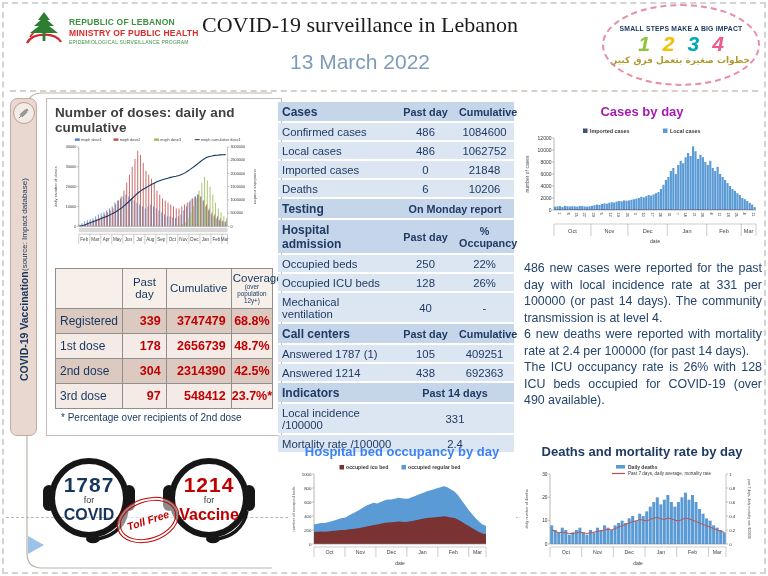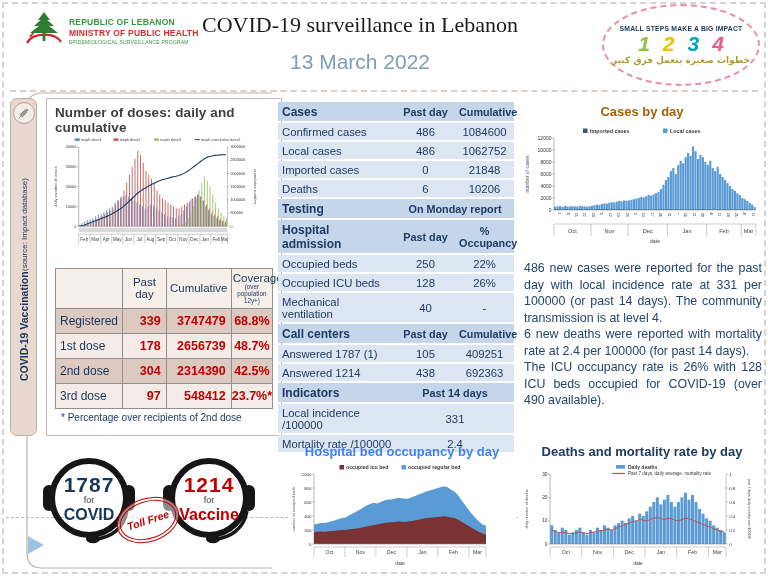--- a/index.html
+++ b/index.html
@@ -53,21 +53,21 @@
   .stats-wrap{position:absolute;left:278px;top:100px;width:236px;z-index:2;}
   .stats{border-collapse:separate;border-spacing:0 2px;width:100%;table-layout:fixed;}
   .stats td{background:#dce6f2;color:#1f3a63;font-size:11.3px;padding:2.5px 4px;height:17px;vertical-align:middle;}
   .stats td.lbl{width:50%;margin-left:20px;}
   .stats td.num{text-align:center;}
   .stats tr.sec td{background:#c5d6ea;font-weight:bold;}
   .stats tr.sec td.lbl{font-size:12px;}
   .stats td.hd{font-size:10.8px;font-weight:bold;}
   
   .cases-title{position:absolute;left:520px;top:104px;width:244px;text-align:center;
-    font-size:13px;font-weight:bold;color:#a16207;z-index:2;}
+    font-size:13px;font-weight:bold;color:#a21caf;z-index:2;}
   .cases-chart{position:absolute;left:520px;top:120px;width:244px;height:134px;background:#fff;z-index:2;}
   .summary{position:absolute;left:524px;top:260px;width:238px;font-size:12.4px;color:#24456e;
     text-align:justify;line-height:1.33;z-index:2;}
   .summary p{margin:0;}
   
   .deco-dash{position:absolute;left:6px;right:6px;top:517px;border-top:1.5px dashed #b8b8b8;z-index:1;}
   .headset{position:absolute;width:114px;height:100px;z-index:2;}
   .hs-text{position:absolute;left:0;top:22px;width:114px;text-align:center;}
   .hs-num{font-size:21px;font-weight:bold;letter-spacing:1px;line-height:1;}
   .hs-for{font-size:9px;line-height:1.3;color:#3a3a3a;}

